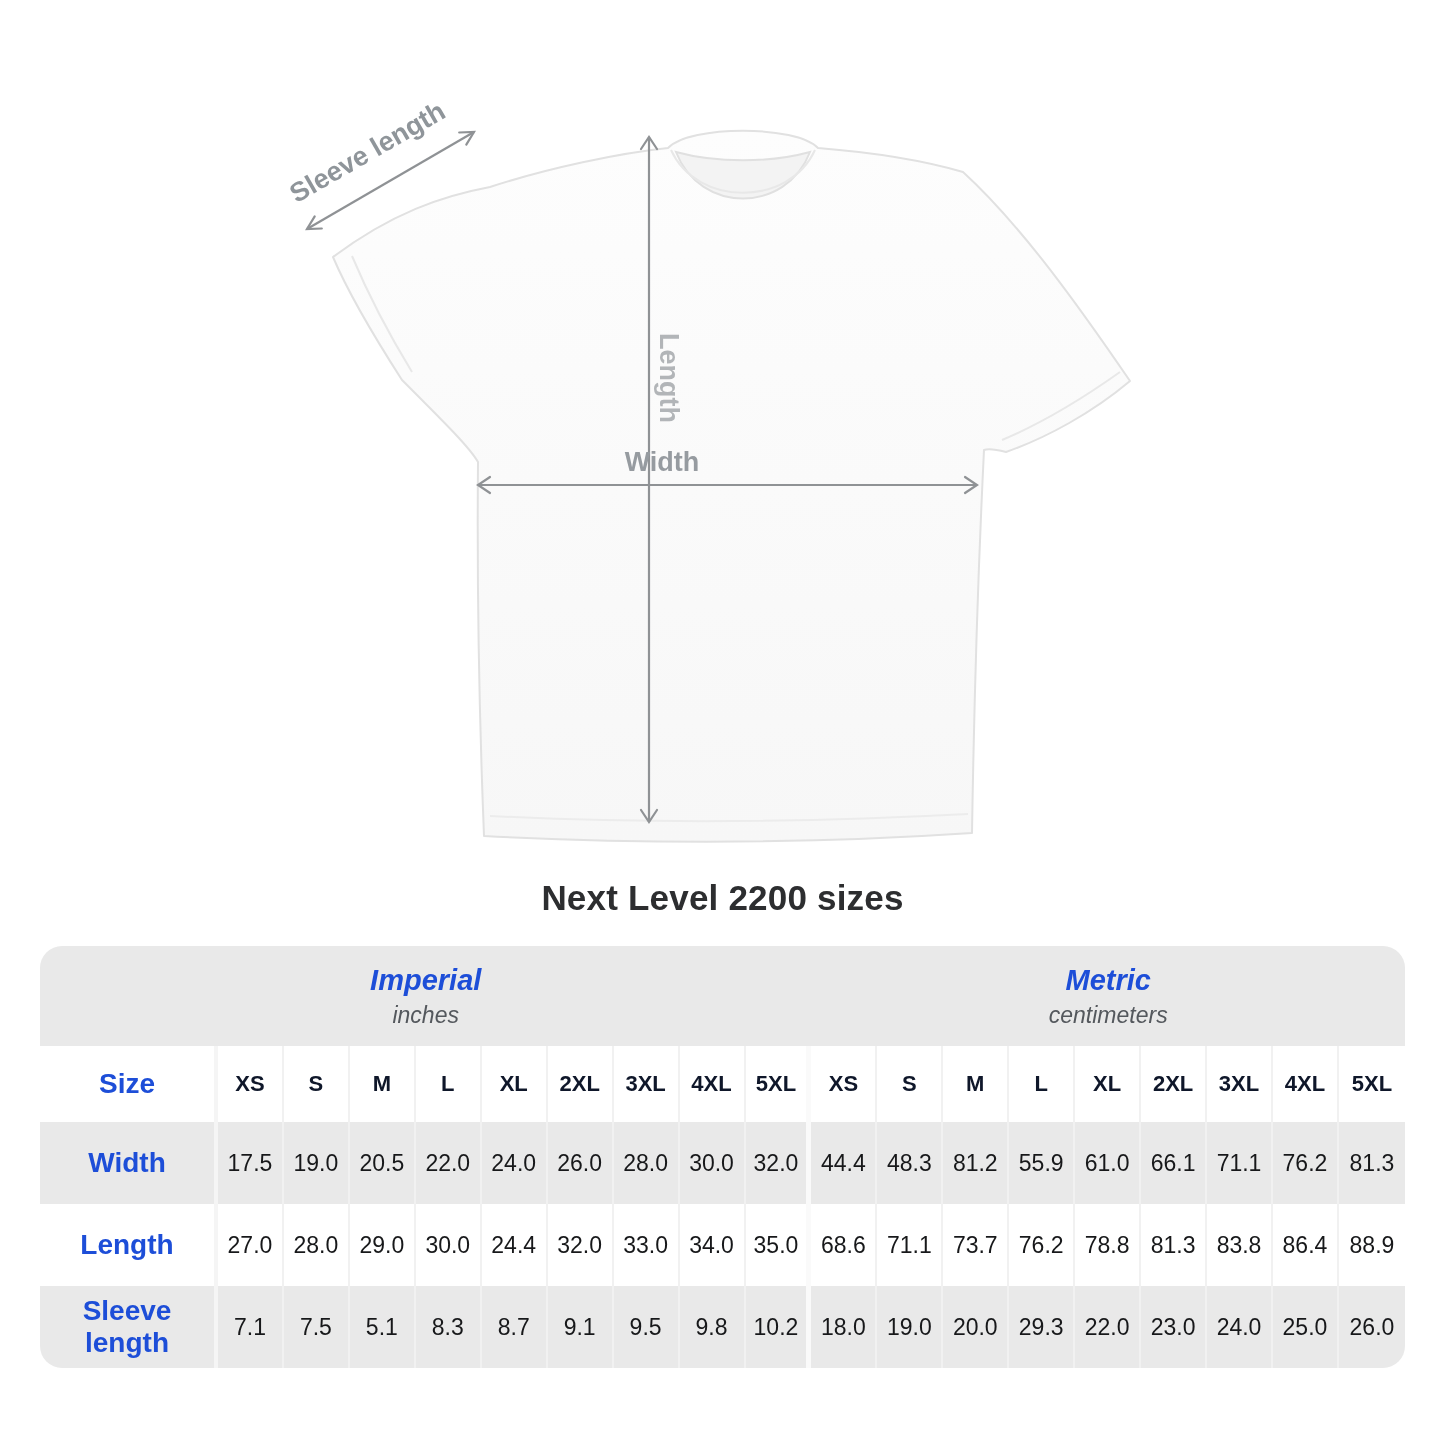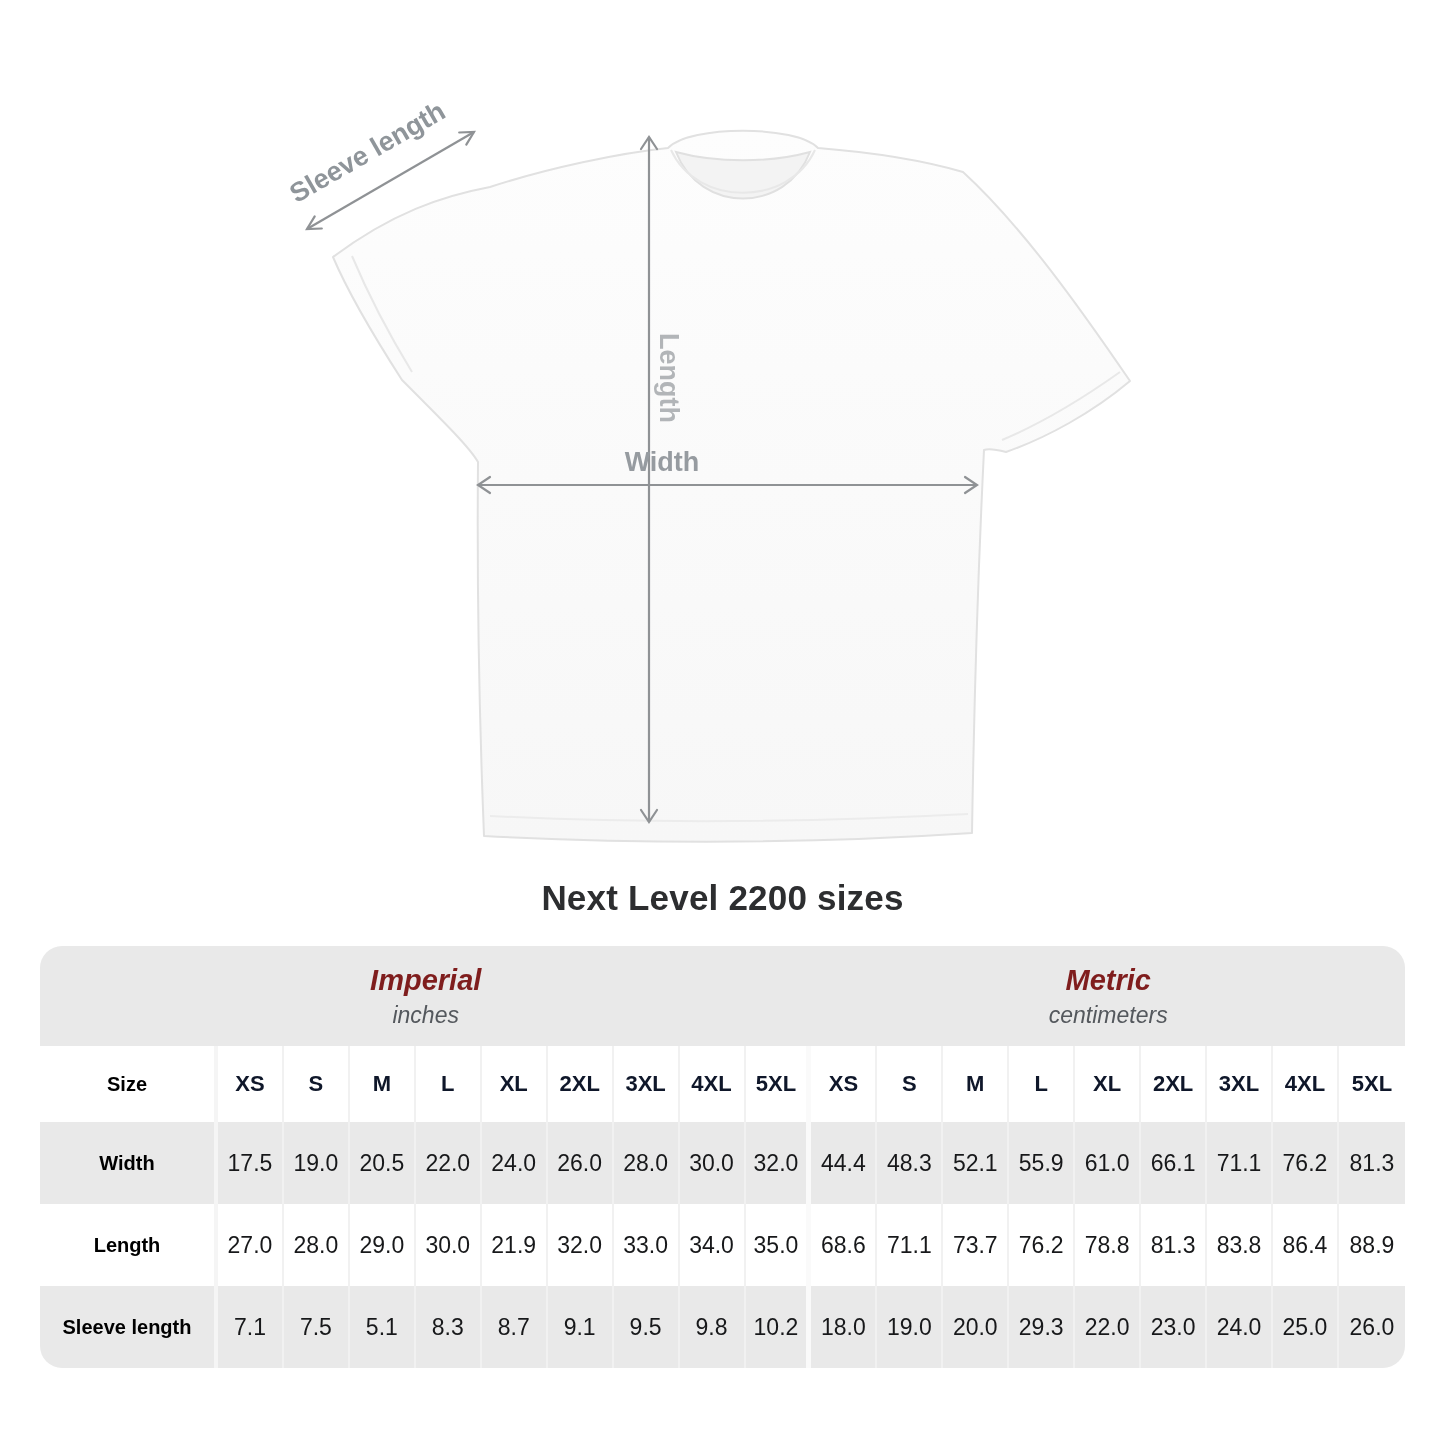--- a/index.html
+++ b/index.html
@@ -32,31 +32,31 @@
     border-radius:22px;
     overflow:hidden;
     background:#ffffff;
   }
   table.size-chart{
     width:100%;border-collapse:separate;border-spacing:0;table-layout:fixed;
   }
   col.c-label{width:178px;}
   tr.band{height:100px;}
   td.band-cell{background:#e9e9e9;text-align:center;vertical-align:middle;padding:0;}
-  .unit-name{font-size:29px;font-weight:bold;font-style:italic;color:#7f1d1d;}
+  .unit-name{font-size:29px;font-weight:bold;font-style:italic;color:#1d4ed8;}
   .unit-sub{font-size:23px;font-style:italic;color:#54585d;margin-top:5px;}
 
   tr.sizes{height:76px;background:#ffffff;}
   tr.data-row{height:82px;}
   tr.gray th,tr.gray td{background:#e9e9e9;}
   tr.white th,tr.white td{background:#ffffff;}
 
   th,td{padding:0;vertical-align:middle;text-align:center;}
   th.size-head{font-size:22px;font-weight:bold;color:#0f172a;}
-  th.row-label{font-size:20px;font-weight:bold;color:#000000;}
+  th.row-label{font-size:28px;font-weight:bold;color:#1d4ed8;}
   td.val{font-size:23px;font-weight:normal;color:#17181a;}
 
   .sep{border-right:2px solid #f1f1f1;}
   .lab-sep{border-right:4px solid #f5f5f5;}
   .grp-sep{border-right:5px solid #fafafa;}
 </style>
 </head>
 <body>
 
 <div class="page">
@@ -164,35 +164,35 @@
             <td class="val sep">19.0</td>
             <td class="val sep">20.5</td>
             <td class="val sep">22.0</td>
             <td class="val sep">24.0</td>
             <td class="val sep">26.0</td>
             <td class="val sep">28.0</td>
             <td class="val sep">30.0</td>
             <td class="val grp-sep">32.0</td>
             <td class="val sep">44.4</td>
             <td class="val sep">48.3</td>
-            <td class="val sep">52.1</td>
+            <td class="val sep">81.2</td>
             <td class="val sep">55.9</td>
             <td class="val sep">61.0</td>
             <td class="val sep">66.1</td>
             <td class="val sep">71.1</td>
             <td class="val sep">76.2</td>
             <td class="val">81.3</td>
           </tr>
           <tr class="data-row white">
             <th class="row-label lab-sep">Length</th>
             <td class="val sep">27.0</td>
             <td class="val sep">28.0</td>
             <td class="val sep">29.0</td>
             <td class="val sep">30.0</td>
-            <td class="val sep">21.9</td>
+            <td class="val sep">24.4</td>
             <td class="val sep">32.0</td>
             <td class="val sep">33.0</td>
             <td class="val sep">34.0</td>
             <td class="val grp-sep">35.0</td>
             <td class="val sep">68.6</td>
             <td class="val sep">71.1</td>
             <td class="val sep">73.7</td>
             <td class="val sep">76.2</td>
             <td class="val sep">78.8</td>
             <td class="val sep">81.3</td>

